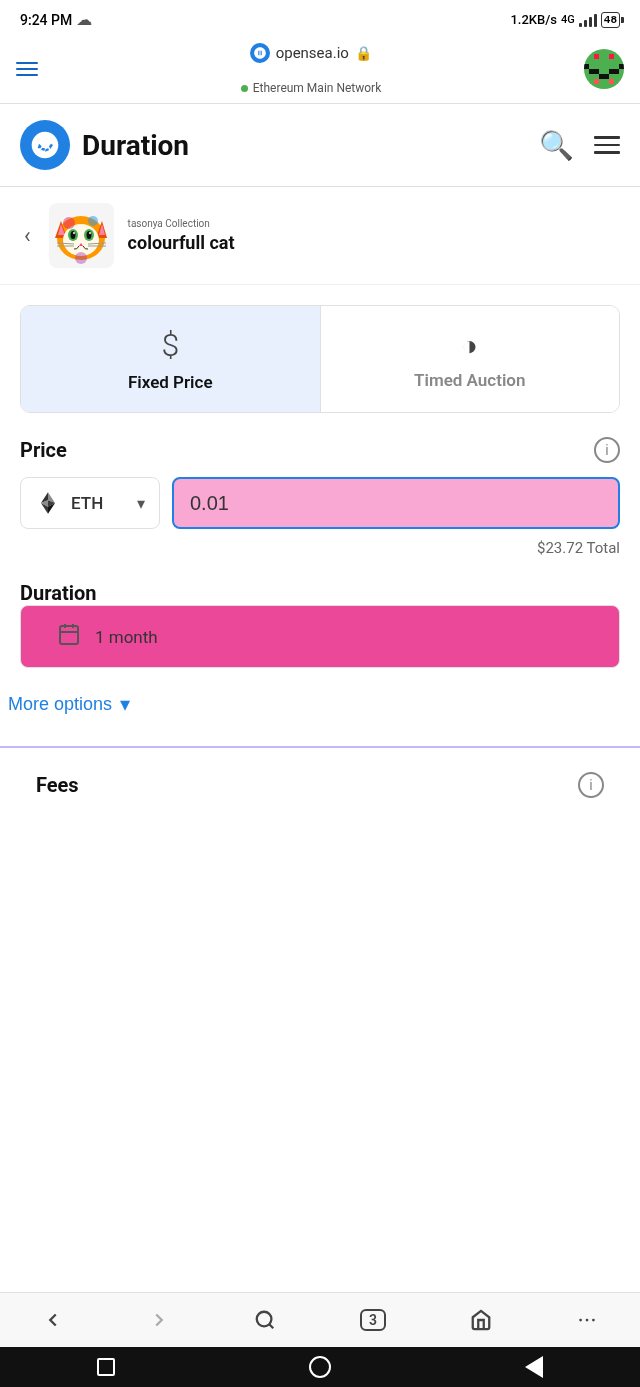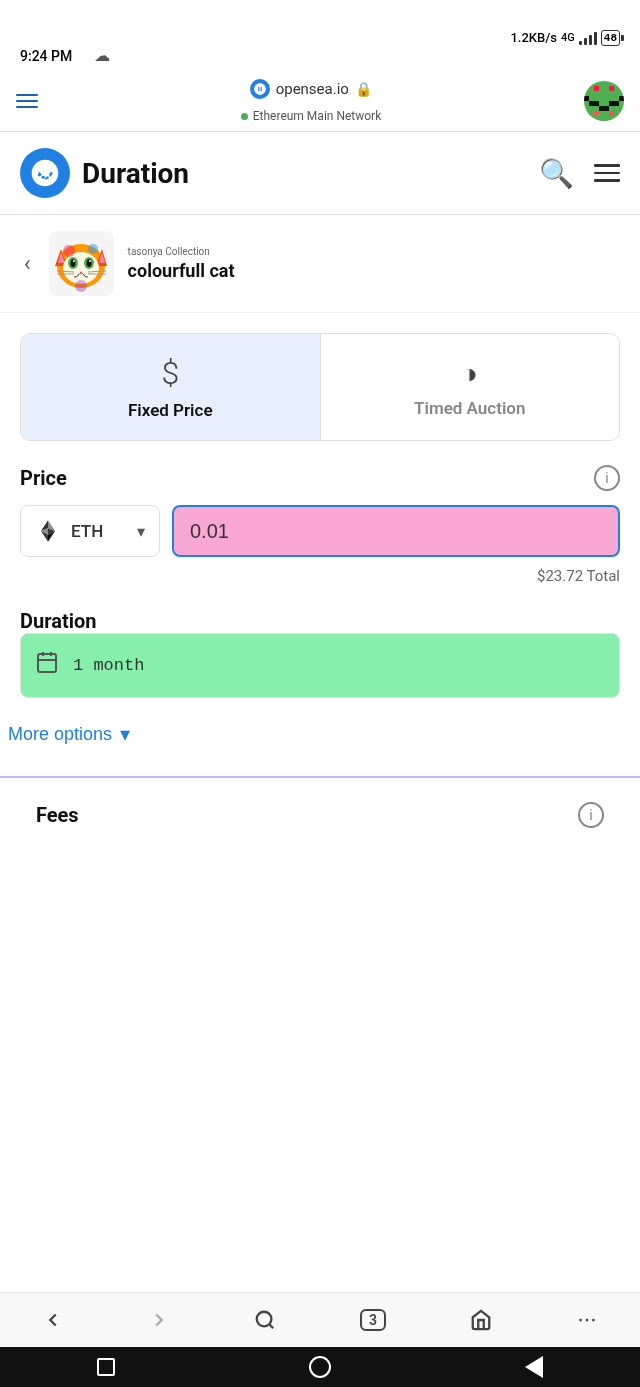--- a/index.html
+++ b/index.html
@@ -15,21 +15,21 @@
     
     .status-bar {
       background: #fff;
       display: flex;
       justify-content: space-between;
       align-items: center;
       padding: 10px 20px 6px 20px;
       font-size: 14px;
       font-weight: 500;
     }
-    .status-left { display: flex; align-items: center; gap: 22px; margin-top: 36px; }
+    .status-left { display: flex; align-items: center; gap: 4px; }
     .status-right { display: flex; align-items: center; gap: 4px; font-size: 13px; }
     .cloud-icon { font-size: 16px; color: #555; }
     .signal-bars { display: flex; align-items: flex-end; gap: 2px; height: 14px; }
     .signal-bars span {
       width: 3px;
       background: #333;
       border-radius: 1px;
     }
     .battery {
       border: 1.5px solid #333;
@@ -74,21 +74,21 @@
       width: 22px;
       height: 2px;
       background: #1565c0;
       border-radius: 1px;
     }
     .browser-address-bar {
       flex: 1;
       display: flex;
       flex-direction: column;
       align-items: center;
-      gap: 10px;
+      gap: 18px;
     }
     .browser-url {
       display: flex;
       align-items: center;
       gap: 6px;
       font-size: 15px;
       color: #333;
     }
     .opensea-favicon {
       width: 20px;
@@ -292,24 +292,23 @@
       font-size: 20px;
       font-weight: 700;
       color: #111;
     }
     .duration-selector {
       display: flex;
       align-items: center;
       gap: 14px;
       border: 1.5px solid #e0e0e0;
       border-radius: 8px;
-      padding: 16px 14px;
-      background: #86efac;
+      padding: 16px 36px;
+      background: #ec4899;
       cursor: pointer;
-      font-family: Liberation Mono, monospace;
     }
     .calendar-icon { font-size: 22px; color: #555; }
     .duration-value { font-size: 17px; color: #333; }
 
     
     .more-options {
       padding: 0 8px;
       margin-bottom: 30px;
     }
     .more-options-btn {

